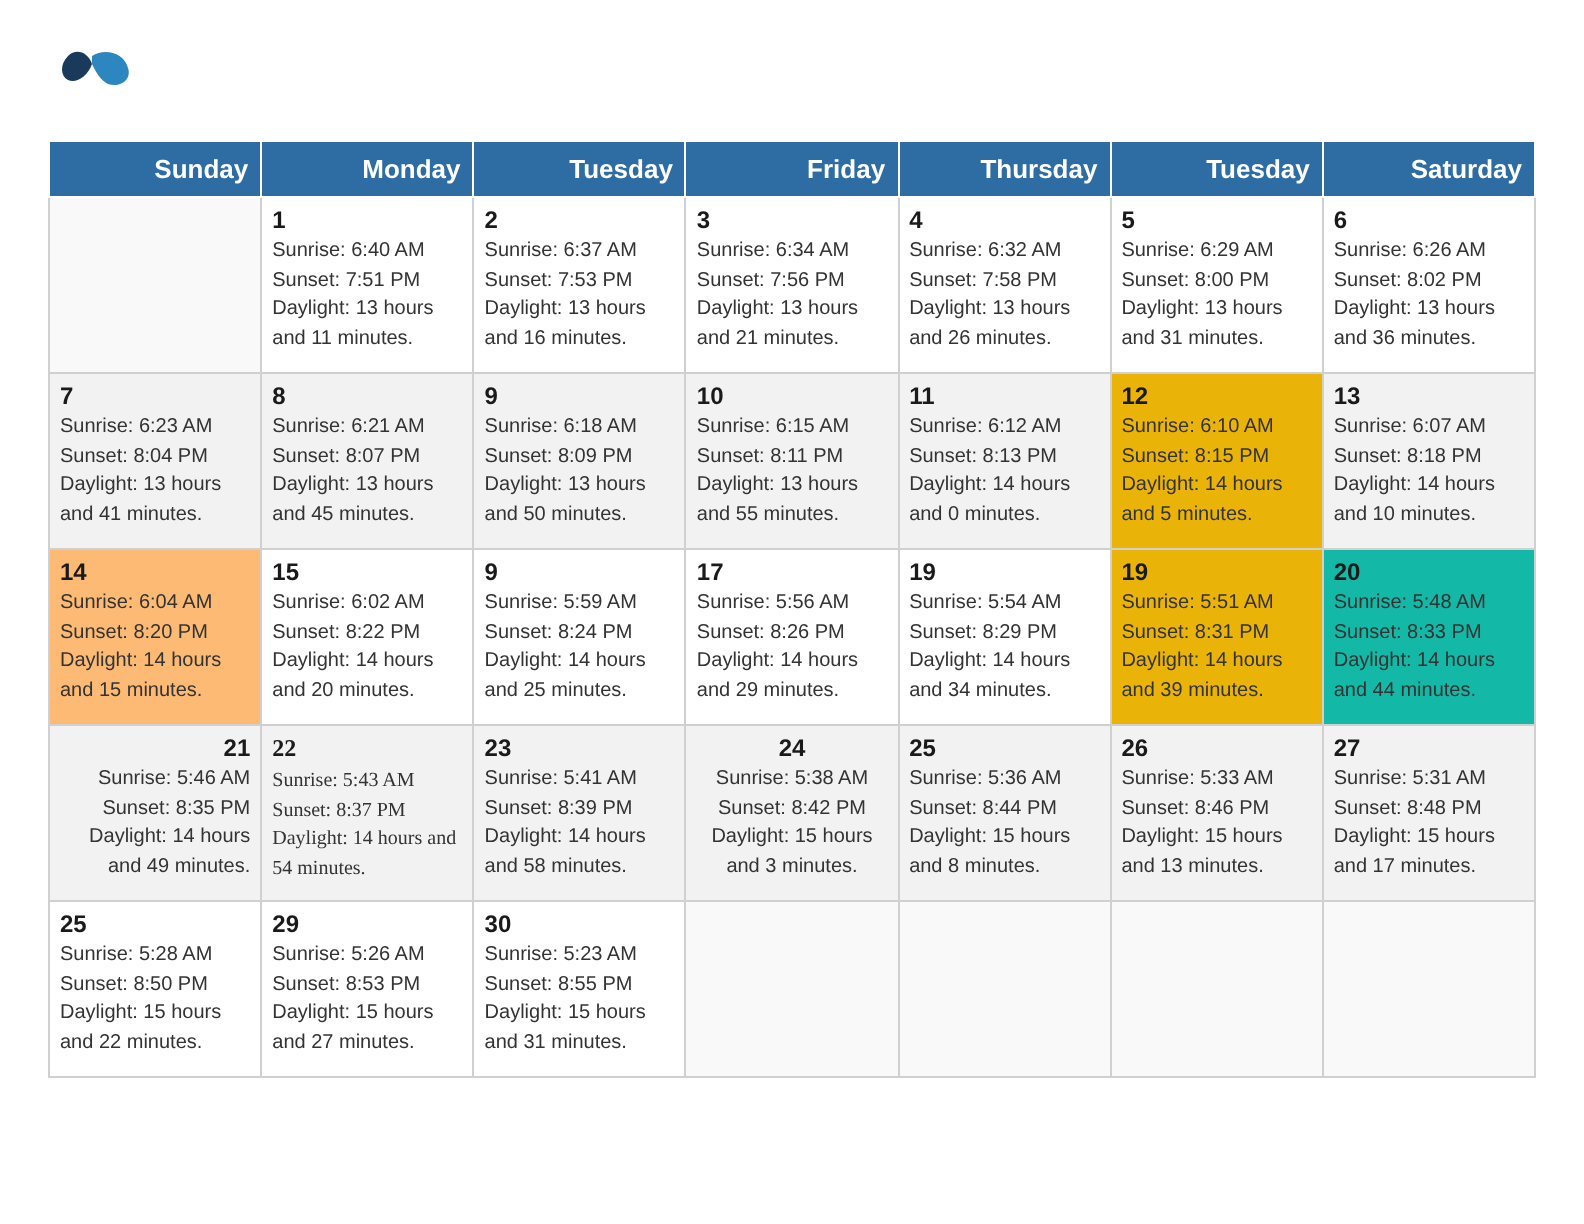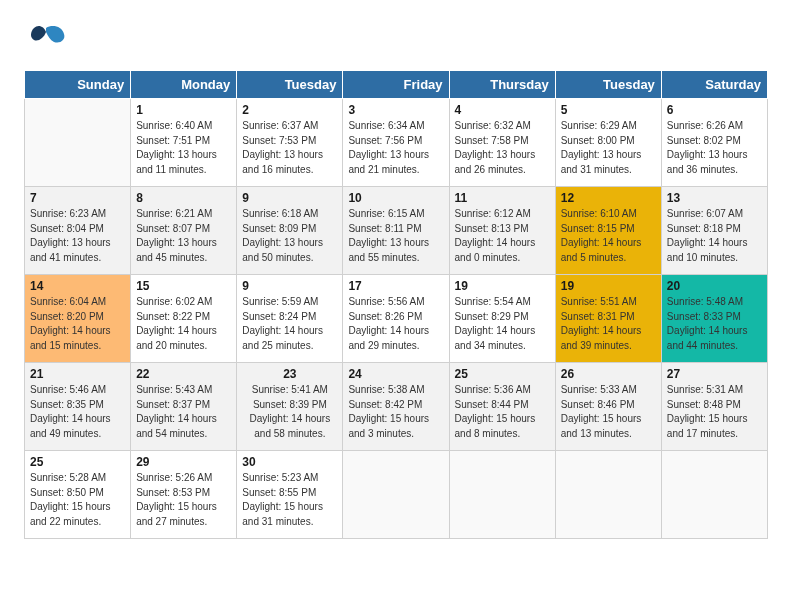--- a/index.html
+++ b/index.html
@@ -199,33 +199,33 @@
         <td style="background: #eab308;">
           <span class="day-number">19</span>
           <div class="day-detail">Sunrise: 5:51 AM<br>Sunset: 8:31 PM<br>Daylight: 14 hours and 39 minutes.</div>
         </td>
         <td style="background: #14b8a6;">
           <span class="day-number">20</span>
           <div class="day-detail">Sunrise: 5:48 AM<br>Sunset: 8:33 PM<br>Daylight: 14 hours and 44 minutes.</div>
         </td>
       </tr>
       <tr>
-        <td style="background: rgb(242, 242, 242);">
+        <td style="background: rgb(242, 242, 242); text-align: right;">
           <span class="day-number">21</span>
           <div class="day-detail">Sunrise: 5:46 AM<br>Sunset: 8:35 PM<br>Daylight: 14 hours and 49 minutes.</div>
         </td>
-        <td style="background: rgb(242, 242, 242);">
+        <td style="background: rgb(242, 242, 242); font-family: Liberation Serif, serif;">
           <span class="day-number">22</span>
           <div class="day-detail">Sunrise: 5:43 AM<br>Sunset: 8:37 PM<br>Daylight: 14 hours and 54 minutes.</div>
         </td>
-        <td style="background: rgb(242, 242, 242); text-align: center;">
+        <td style="background: rgb(242, 242, 242);">
           <span class="day-number">23</span>
           <div class="day-detail">Sunrise: 5:41 AM<br>Sunset: 8:39 PM<br>Daylight: 14 hours and 58 minutes.</div>
         </td>
-        <td style="background: rgb(242, 242, 242);">
+        <td style="background: rgb(242, 242, 242); text-align: center;">
           <span class="day-number">24</span>
           <div class="day-detail">Sunrise: 5:38 AM<br>Sunset: 8:42 PM<br>Daylight: 15 hours and 3 minutes.</div>
         </td>
         <td style="background: rgb(242, 242, 242);">
           <span class="day-number">25</span>
           <div class="day-detail">Sunrise: 5:36 AM<br>Sunset: 8:44 PM<br>Daylight: 15 hours and 8 minutes.</div>
         </td>
         <td style="background: rgb(242, 242, 242);">
           <span class="day-number">26</span>
           <div class="day-detail">Sunrise: 5:33 AM<br>Sunset: 8:46 PM<br>Daylight: 15 hours and 13 minutes.</div>

